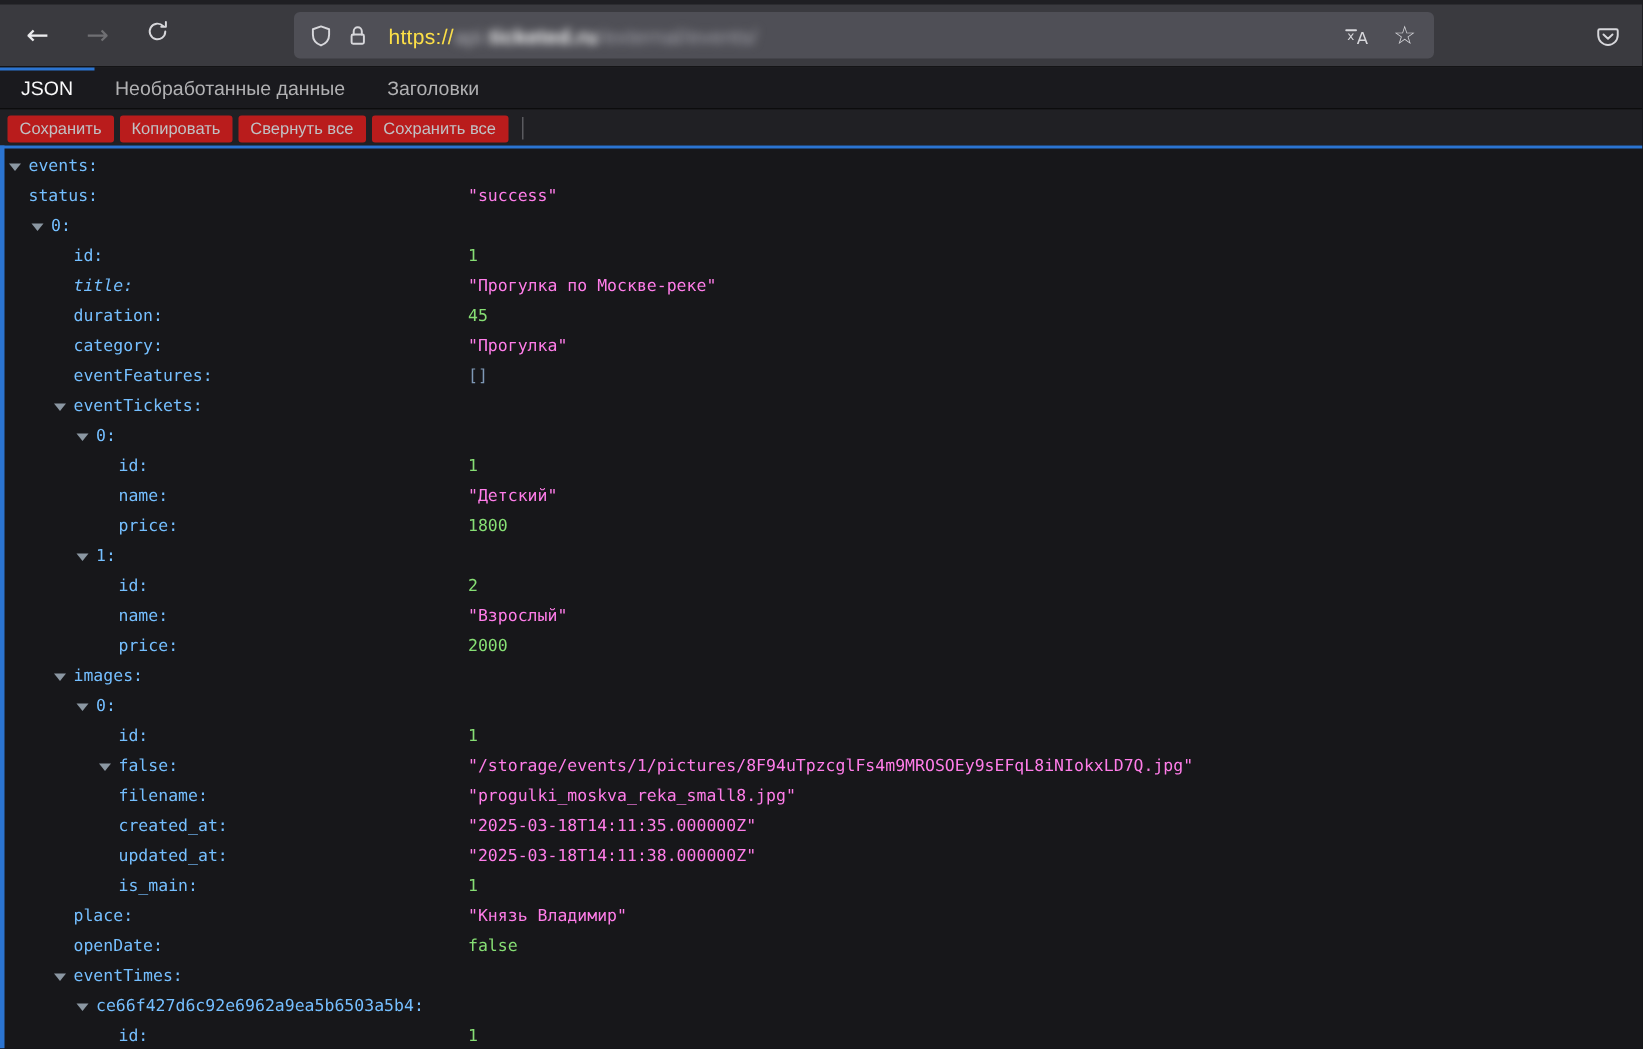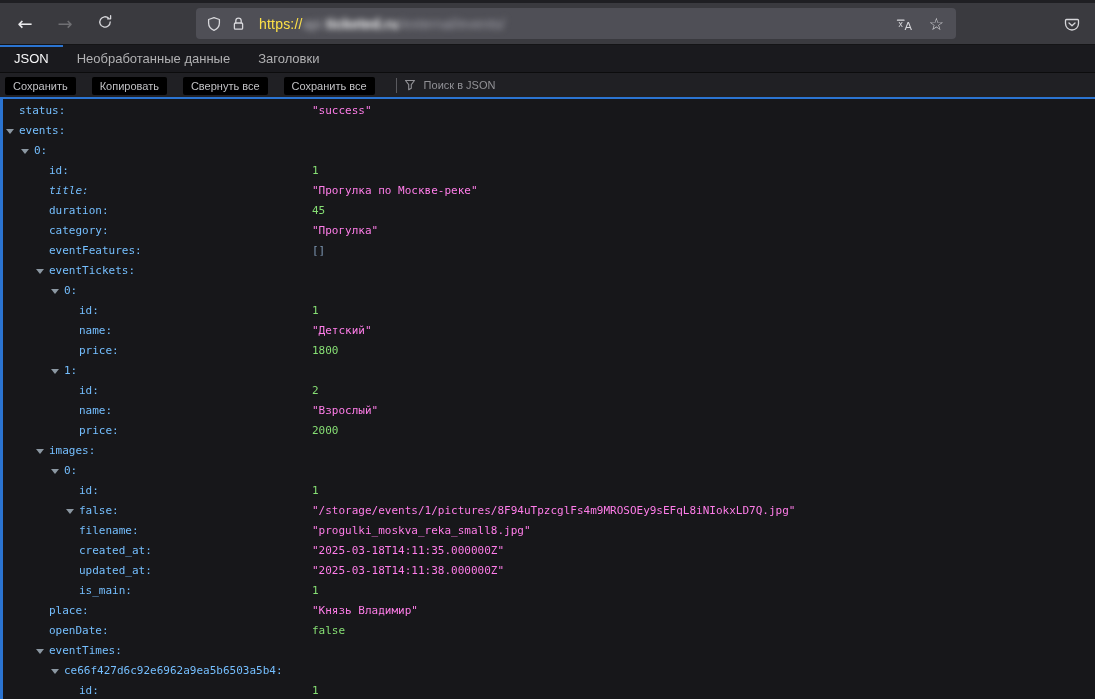--- a/index.html
+++ b/index.html
@@ -57,22 +57,22 @@
     content:""; position:absolute; top:0; left:0; right:0; height:2px;
     background:#2b74d1;
   }
 
   
   .toolbar {
     height:24px; background:#202024; display:flex; align-items:center;
     padding-left:5px;
   }
   .tbtn {
-    background:#000000; color:#c1c1c4; border:none; border-radius:2px;
-    font-size:11px; font-family:inherit; padding:3px 8px; margin-right:16px;
+    background:#b91c1c; color:#c1c1c4; border:none; border-radius:2px;
+    font-size:11px; font-family:inherit; padding:3px 8px; margin-right:4px;
     line-height:12px;
   }
   .tb-sep { width:1px; height:15px; background:#5a5a5f; margin:0 7px 0 5px; }
   .search-box { display:flex; align-items:center; gap:6px; }
   .search-box input {
     background:transparent; border:none; outline:none;
     color:#d7d7db; font-size:11px; font-family:inherit; width:220px;
   }
   .search-box input::placeholder { color:#919196; }
 
@@ -153,38 +153,32 @@
 
   <div class="tabbar" id="tabbar">
       <div class="tab active">JSON</div>
       <div class="tab">Необработанные данные</div>
       <div class="tab">Заголовки</div>
     </div>
 
   <div class="toolbar">
     <span id="tb-buttons"><button class="tbtn">Сохранить</button><button class="tbtn">Копировать</button><button class="tbtn">Свернуть все</button><button class="tbtn">Сохранить все</button></span>
     <span class="tb-sep"></span>
-    <span class="search-box">
-      <svg width="12" height="12" viewBox="0 0 12 12">
-        <path d="M1.5 1.5h9L7.3 5.6v3.6l-2.6 1.5V5.6z" fill="none" stroke="#919196" stroke-width="1.1" stroke-linejoin="round"></path>
-      </svg>
-      <input type="text" placeholder="Поиск в JSON" style="">
-    </span>
   </div>
 
   <div class="content" id="json-tree">
+      <div class="row">
+    <span class="twisty" style="left: 3px;"></span>
+    <span class="key" style="left: 16px;">events:</span>
+
+  </div>
       <div class="row">
 
     <span class="key" style="left: 16px;">status:</span>
     <span class="val t-string">"success"</span>
-  </div>
-      <div class="row">
-    <span class="twisty" style="left: 3px;"></span>
-    <span class="key" style="left: 16px;">events:</span>
-
   </div>
       <div class="row">
     <span class="twisty" style="left: 18px;"></span>
     <span class="key" style="left: 31px;">0:</span>
 
   </div>
       <div class="row">
 
     <span class="key" style="left: 46px;">id:</span>
     <span class="val t-number">1</span>

